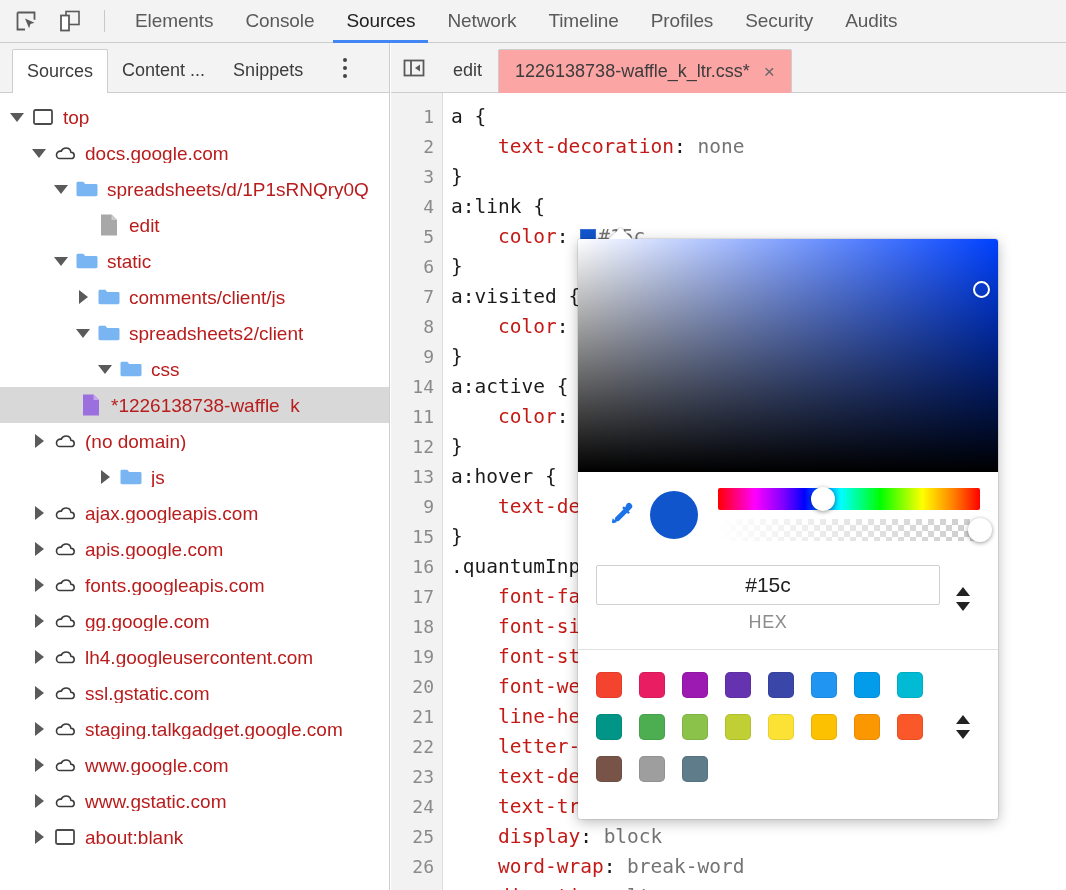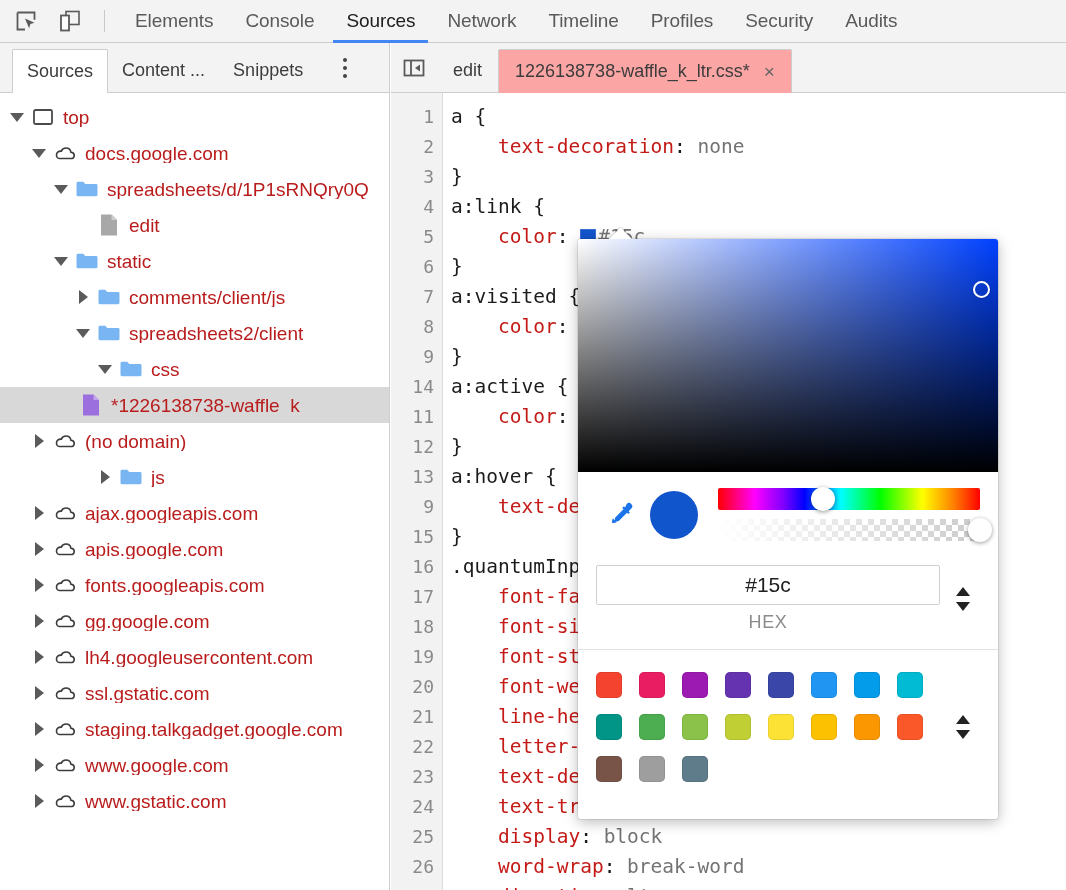--- a/index.html
+++ b/index.html
@@ -568,20 +568,29 @@
         <span class="tree-label">www.google.com</span>
       </div>
       <div class="tree-row" style="padding-left: 30px;">
         <span class="twisty closed"></span>
         <span class="tnode-icon">
           <svg width="24" height="22" viewBox="0 0 24 22">
             <path d="M6.5 16.5h11.2c2.1 0 3.5-1.3 3.5-3.1 0-1.8-1.4-3-3.3-3.1-.3-2.6-2.3-4.3-4.9-4.3-2.2 0-4 1.2-4.7 3.1-.2 0-.4 0-.6 0-2.3 0-4.2 1.7-4.2 3.8s1.6 3.6 3 3.6z" fill="#fff" stroke="#3c3c3c" stroke-width="1.6" stroke-linejoin="round"></path>
           </svg>
         </span>
         <span class="tree-label">www.gstatic.com</span>
+      </div>
+      <div class="tree-row" style="padding-left: 30px;">
+        <span class="twisty closed"></span>
+        <span class="tnode-icon">
+          <svg width="22" height="22" viewBox="0 0 22 22">
+            <rect x="2" y="4" width="18" height="14" rx="1.5" fill="#fff" stroke="#4a4a4a" stroke-width="1.8"></rect>
+          </svg>
+        </span>
+        <span class="tree-label">about:blank</span>
       </div>
     </div>
 </div>
 
 <div id="editor">
 
   <div id="editor-tabbar">
     <div id="nav-collapse">
       <svg width="26" height="26" viewBox="0 0 26 26" aria-hidden="true">
         <rect x="3.5" y="5.5" width="19" height="15" fill="none" stroke="#5a5a5a" stroke-width="1.8"></rect>

